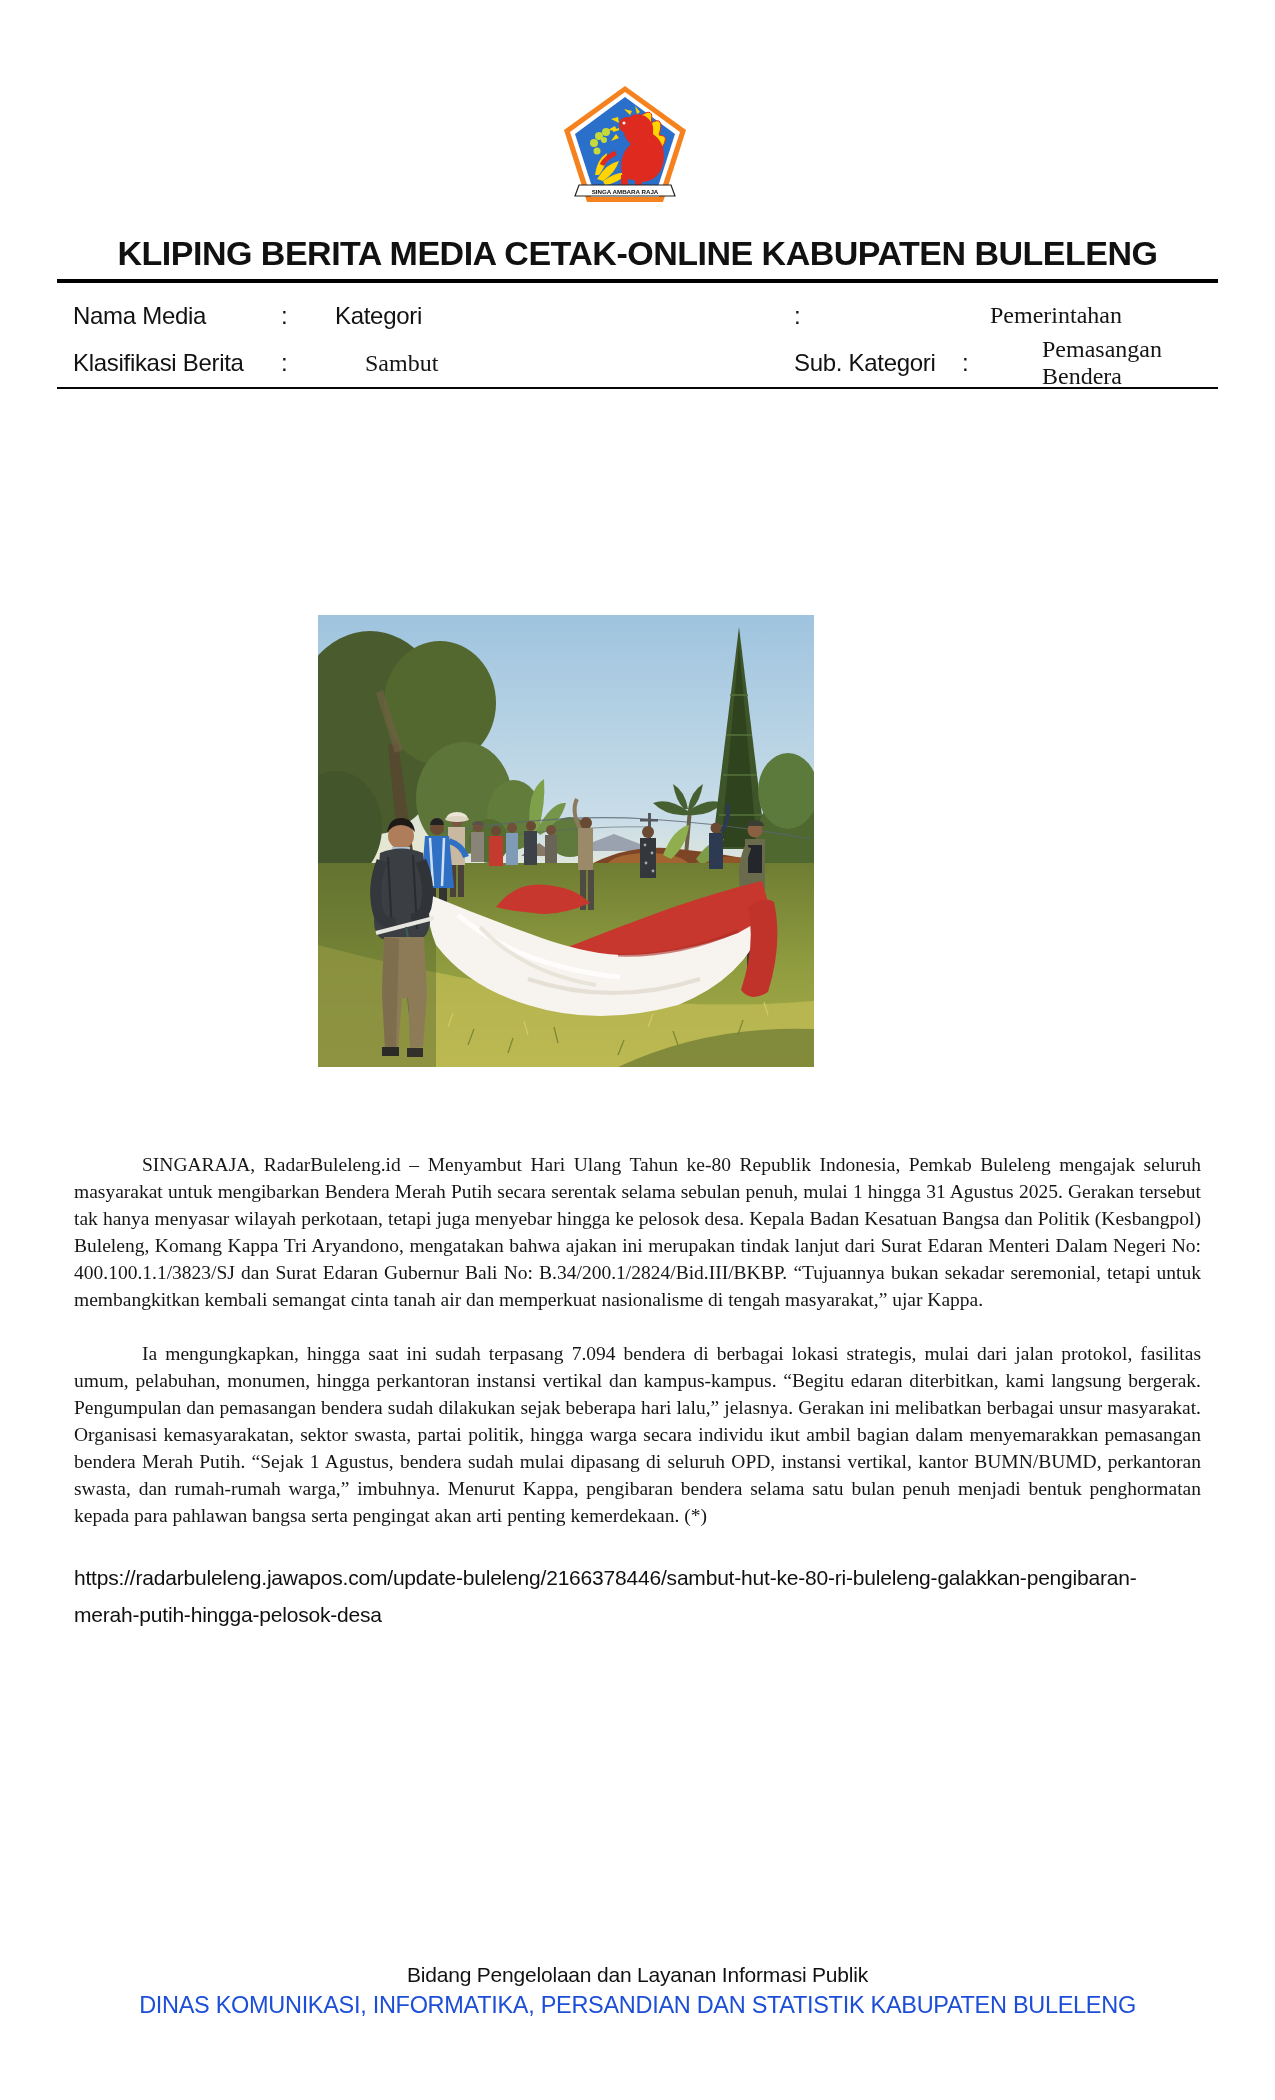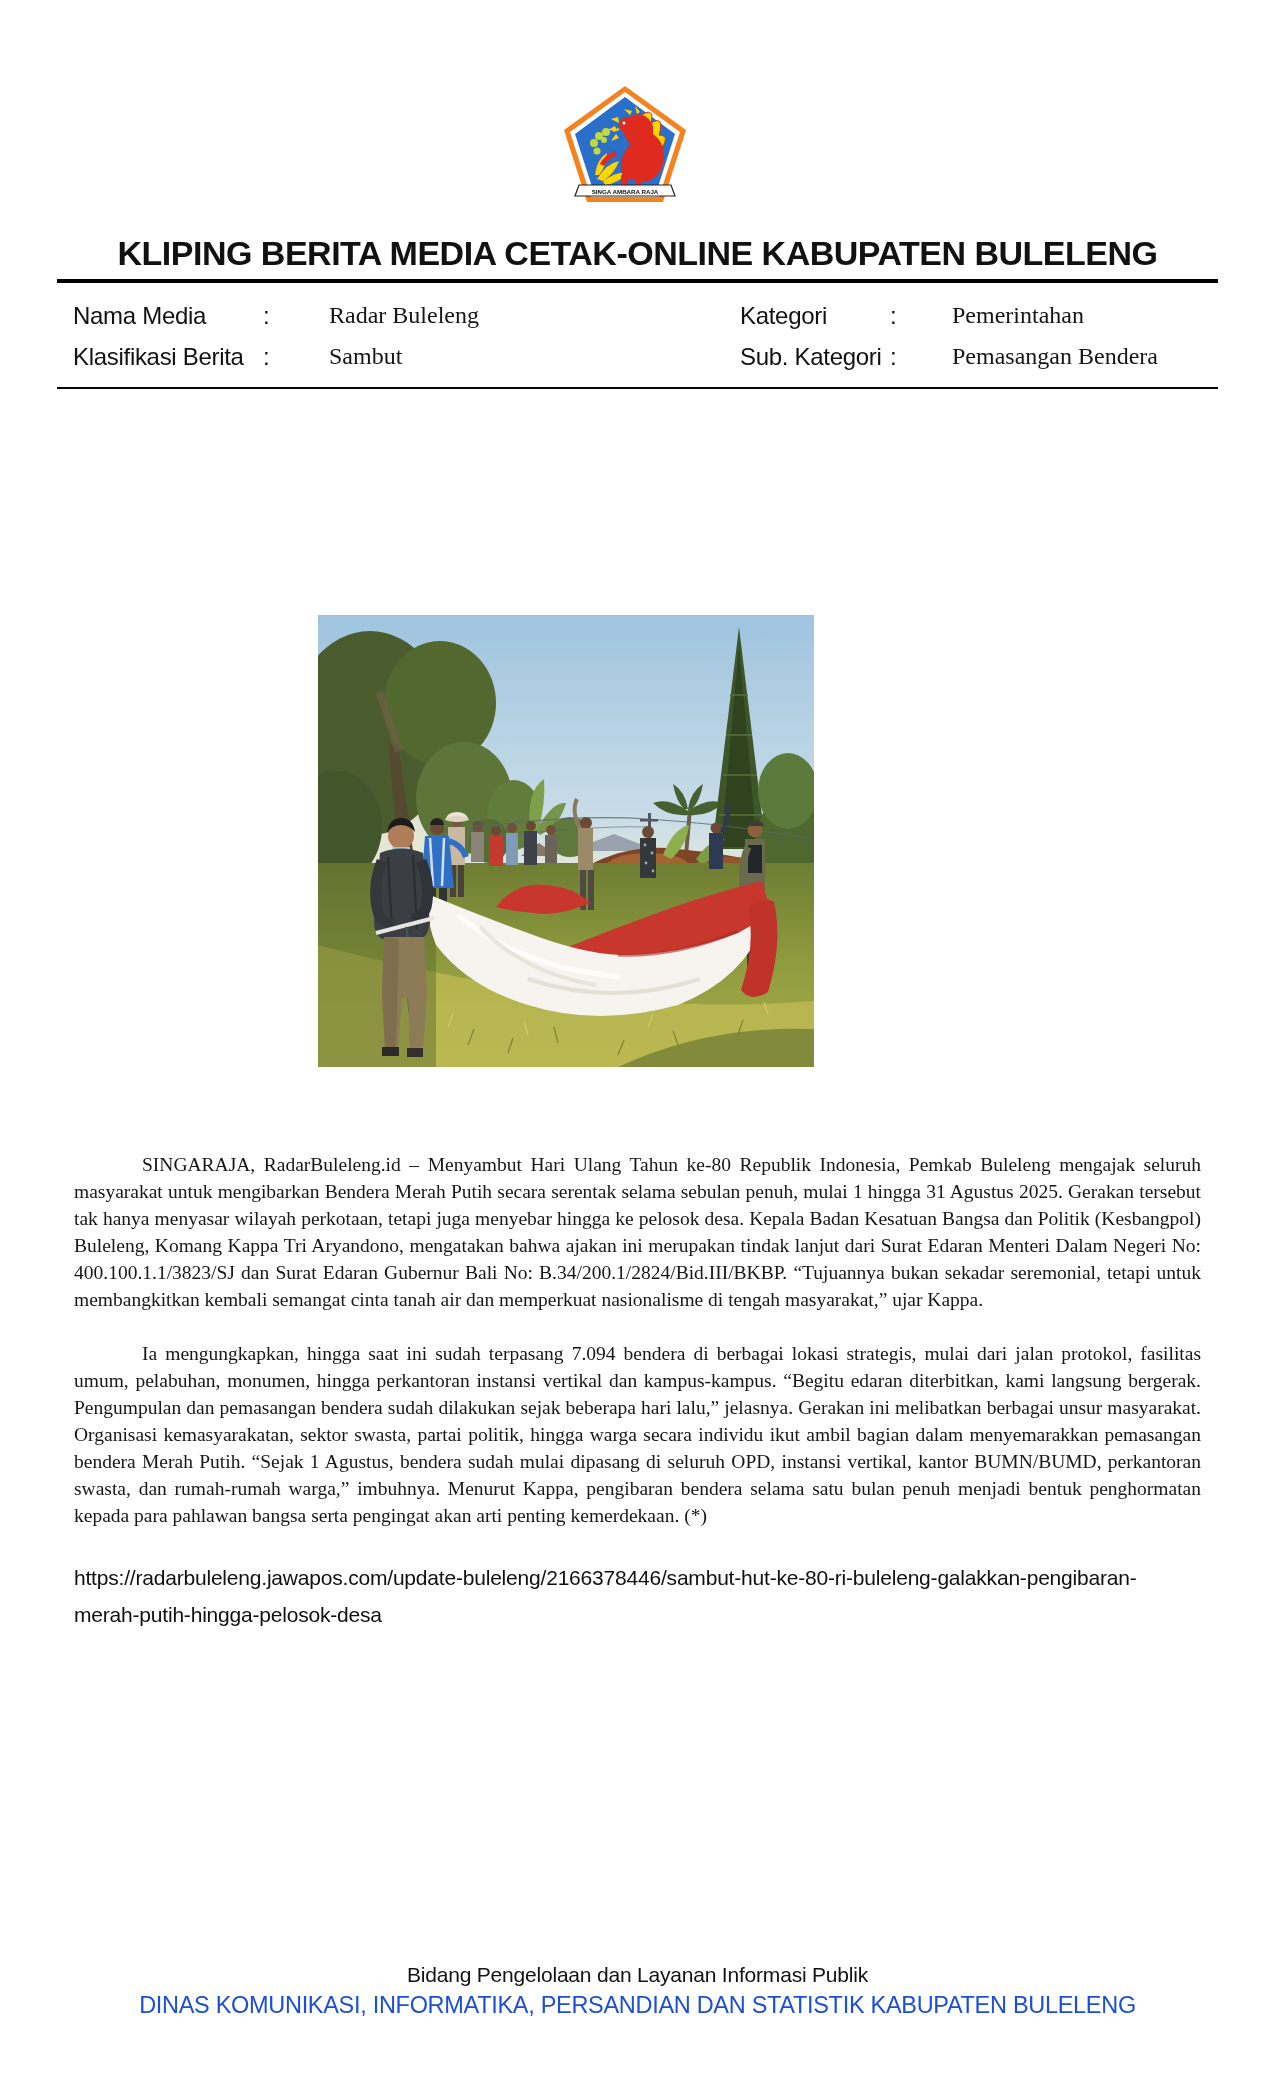--- a/index.html
+++ b/index.html
@@ -11,21 +11,21 @@
 
   
   .header-title{position:absolute;left:0;top:222px;width:100%;margin:0;text-align:center;
         font-size:34px;line-height:40px;font-weight:600;letter-spacing:-0.5px;color:#111;}
 
   
   .meta{position:absolute;left:57px;top:268px;width:1161px;
         border-top:4px solid #000;border-bottom:2px solid #060606;
         padding:12px 0 10px 0;box-sizing:border-box;}
   .mrow{display:grid;grid-template-columns:190px 36px 441px 150px 34px 1fr;
-        align-items:center;height:41px;padding-left:16px;}
+        align-items:center;height:41px;padding-left:16px;gap:18px;}
   .mlabel{font-size:24px;letter-spacing:-0.3px;color:#121212;}
   .mcolon{font-size:24px;color:#121212;}
   .mvalue{font-family:"Liberation Serif","DejaVu Serif",serif;font-size:24px;color:#151515;padding-left:30px;}
   .mvalue2{font-family:"Liberation Serif","DejaVu Serif",serif;font-size:24px;color:#151515;padding-left:28px;}
 
   
   .article-head{position:absolute;left:0;top:404px;width:100%;text-align:center;}
   .article-title{margin:0;font-size:35px;line-height:48px;font-weight:600;letter-spacing:-0.5px;color:#1a1a1a;}
   .byline{margin:8px 0 0 0;font-size:20px;letter-spacing:-0.2px;color:#1a1a1a;}
 
@@ -95,21 +95,20 @@
       <text x="72" y="111" text-anchor="middle" font-size="6.2" font-weight="bold" fill="#111111">SINGA AMBARA RAJA</text>
     </svg>
   </div>
 
   <h1 class="header-title">KLIPING BERITA MEDIA CETAK-ONLINE KABUPATEN BULELENG</h1>
 
   <div class="meta">
     <div class="mrow">
       <span class="mlabel">Nama Media</span>
       <span class="mcolon">:</span>
-      <span class="mvalue">Radar Buleleng</span>
       <span class="mlabel">Kategori</span>
       <span class="mcolon">:</span>
       <span class="mvalue2">Pemerintahan</span>
     </div>
     <div class="mrow">
       <span class="mlabel">Klasifikasi Berita</span>
       <span class="mcolon">:</span>
       <span class="mvalue">Sambut</span>
       <span class="mlabel">Sub. Kategori</span>
       <span class="mcolon">:</span>

